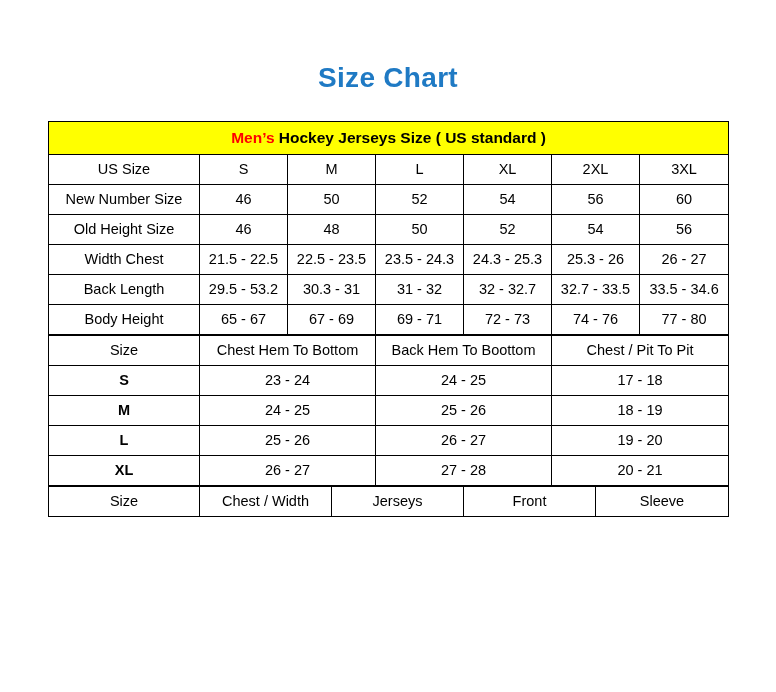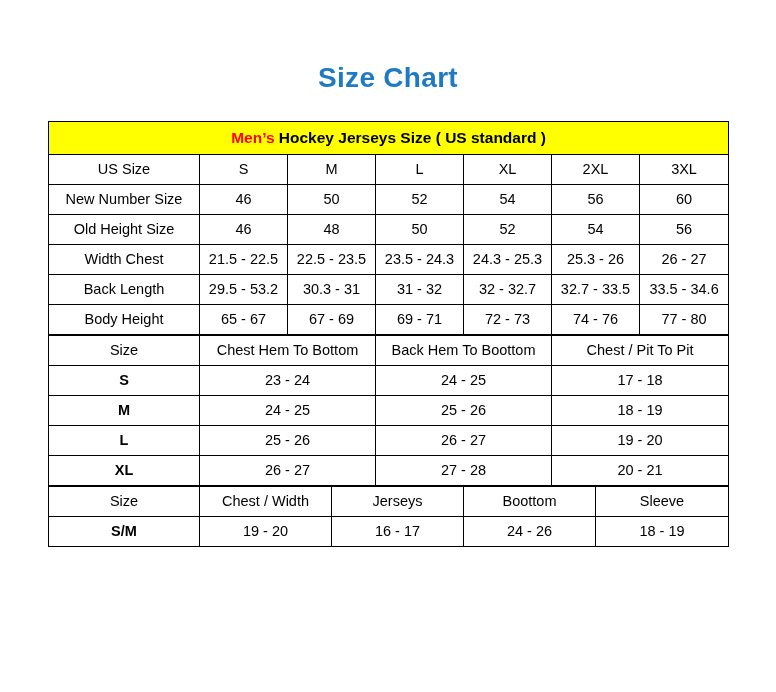--- a/index.html
+++ b/index.html
@@ -197,27 +197,20 @@
           <col style="width:132px">
           <col style="width:132px">
           <col style="width:132px">
           <col style="width:133px">
       </colgroup>
       <tbody>
         <tr class="colhead">
           <td>Size</td>
           <td>Chest / Width</td>
           <td>Jerseys</td>
-          <td>Boottom</td>
+          <td>Front</td>
           <td>Sleeve</td>
-        </tr>
-        <tr>
-          <td class="bold-cell">S/M</td>
-          <td>19 - 20</td>
-          <td>16 - 17</td>
-          <td>24 - 26</td>
-          <td>18 - 19</td>
         </tr>
       </tbody>
     </table>
 
   </div>
 </div>
 
 </body></html>

